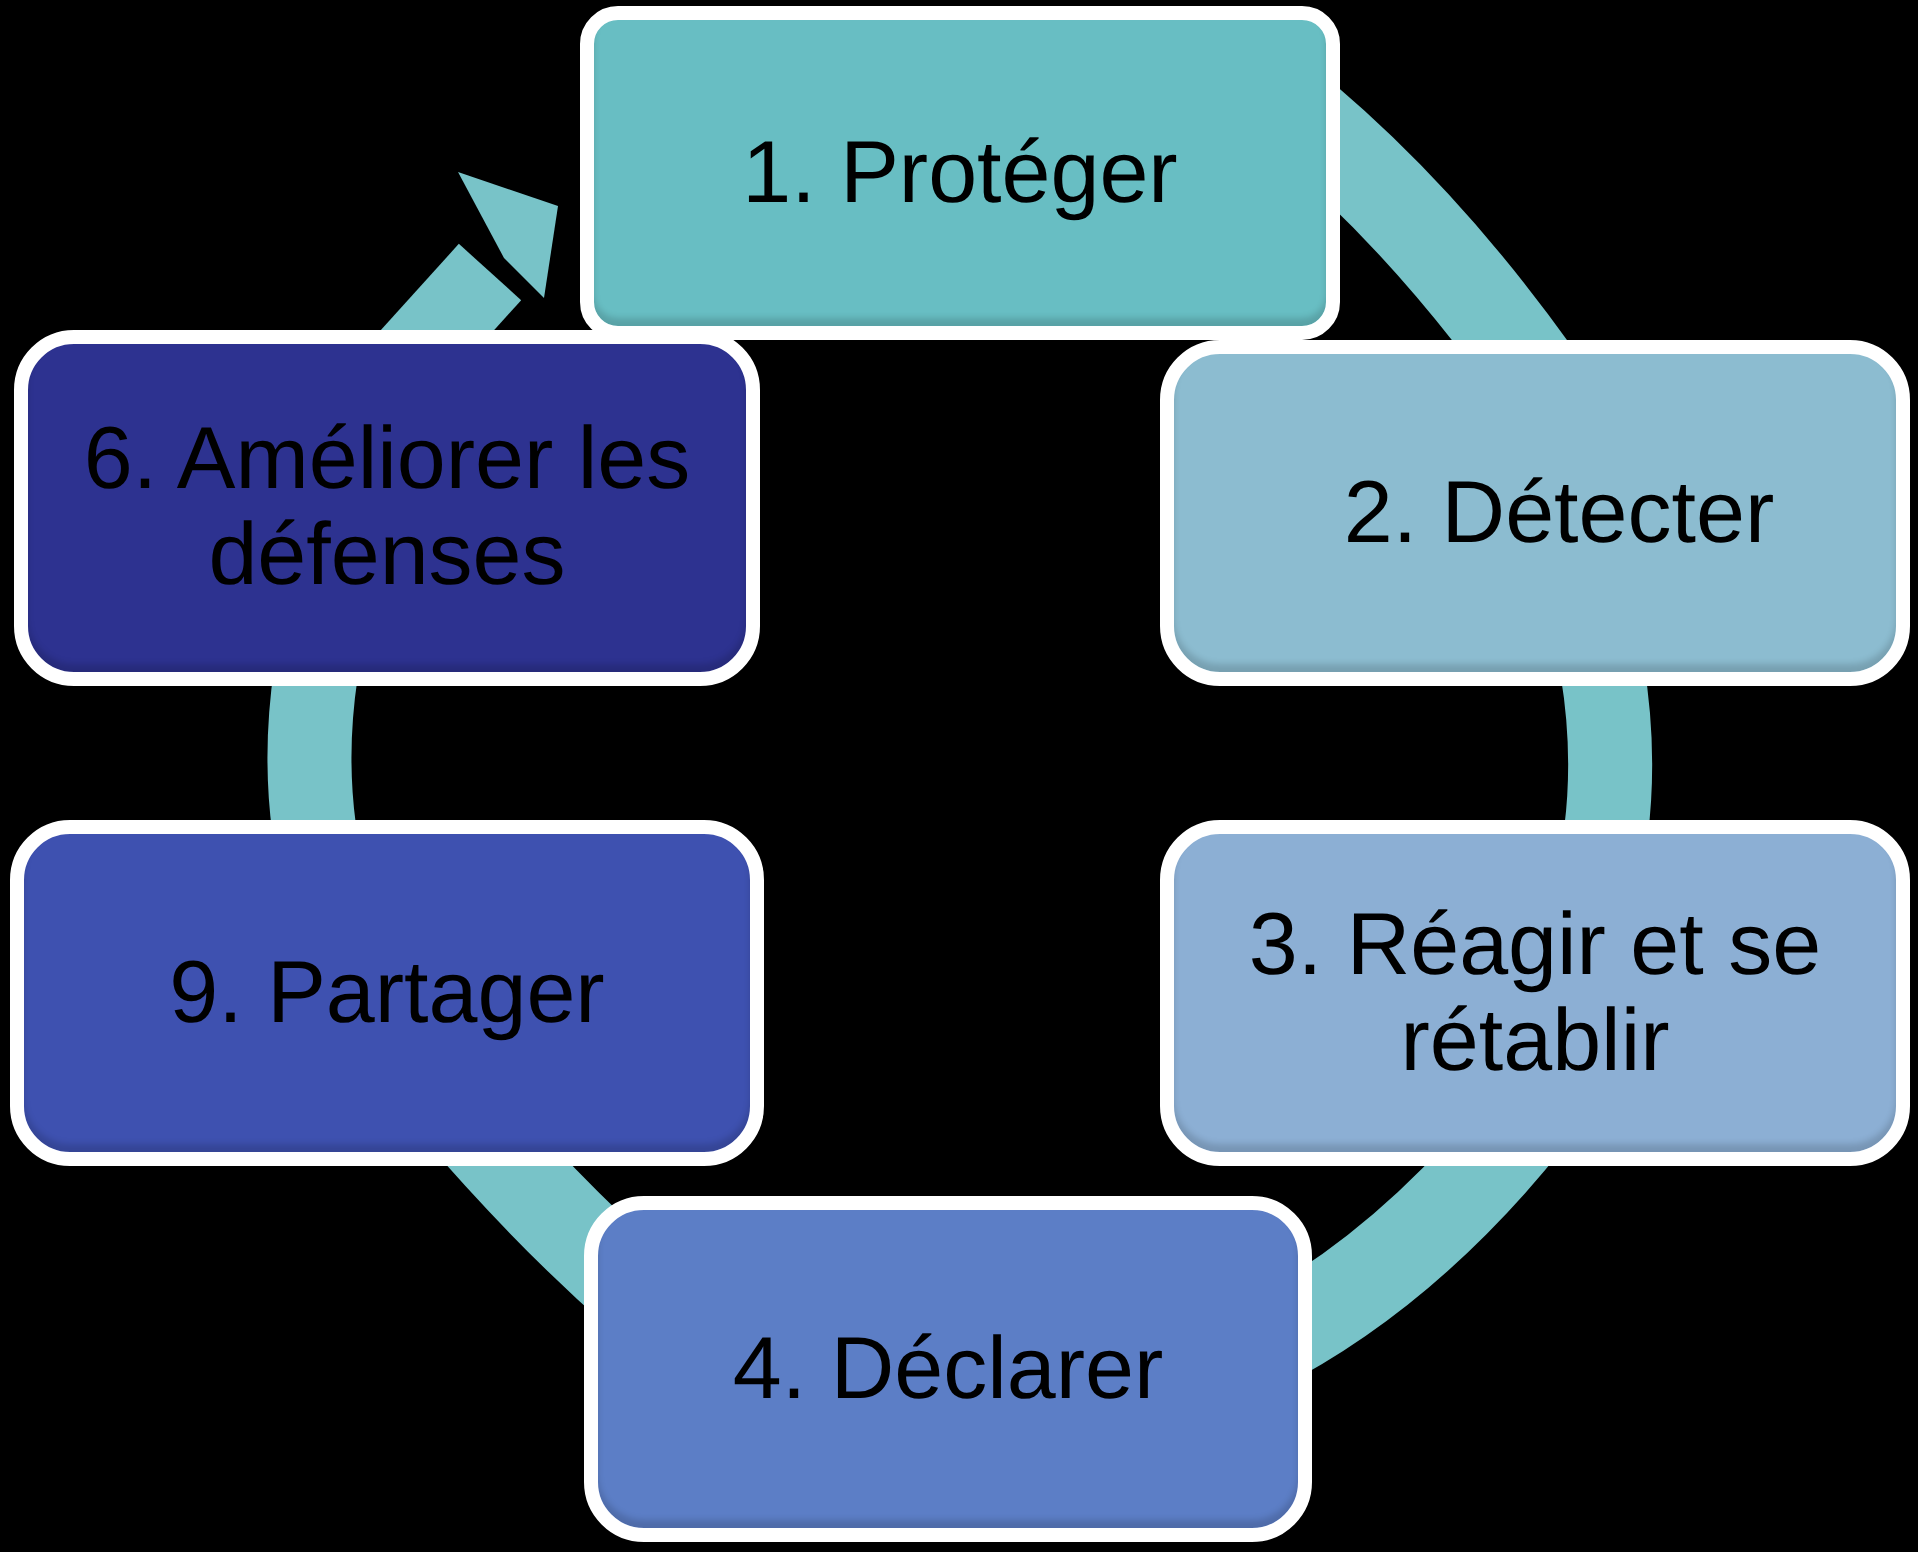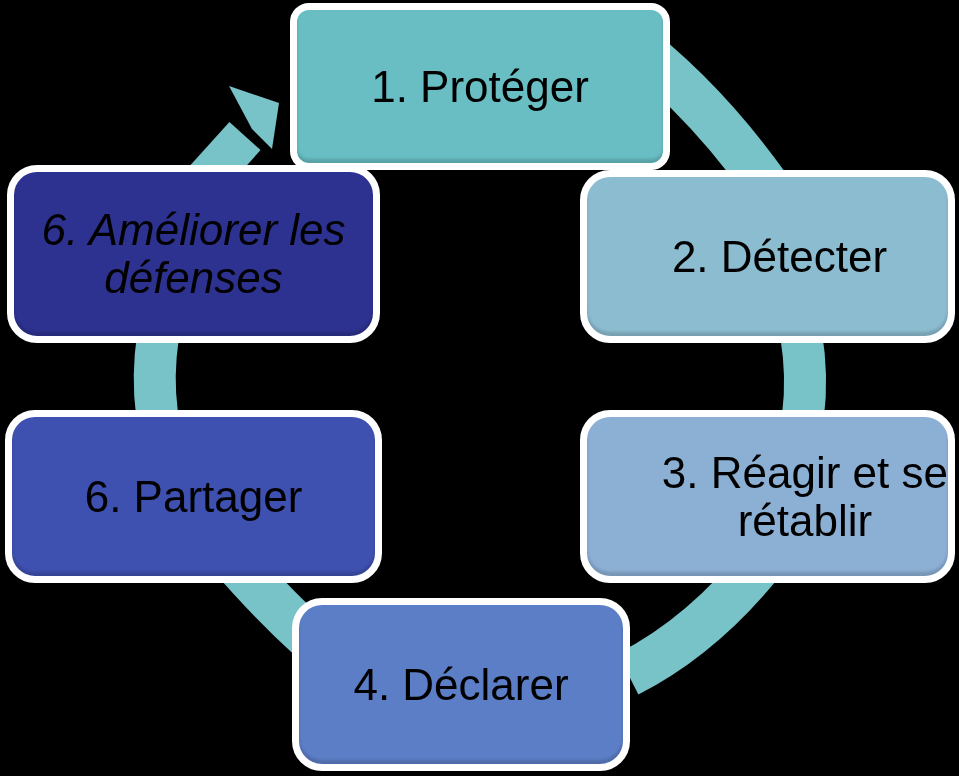--- a/index.html
+++ b/index.html
@@ -36,23 +36,23 @@
   .box .label {
     color: #000000;
     font-size: 44px;
     line-height: 48px;
     white-space: pre-line;
     letter-spacing: 0px;
   }
   .b1 { left: 290px; top: 3px;   width: 380px; height: 167px; }
   .b2 { left: 580px; top: 170px; width: 375px; height: 173px; }
   .b3 { left: 580px; top: 410px; width: 375px; height: 173px; }
-  .b4 { left: 292px; top: 598px; width: 338px; height: 173px; }
+  .b4 { left: 292px; top: 598px; width: 364px; height: 173px; }
   .b5 { left: 5px;   top: 410px; width: 377px; height: 173px; }
-  .b6 { left: 7px;   top: 165px; width: 373px; height: 178px; font-style: italic; }
+  .b6 { left: 7px;   top: 165px; width: 373px; height: 178px; }
 </style>
 </head>
 <body>
 
 <div class="canvas">
 
   <svg class="ring-svg" viewBox="0 0 959 776">
 
     <path d="M 625,38 Q 715,105 790,220" fill="none" stroke-width="46" stroke="#78C3C8"></path>
     <path d="M 801,334 Q 808,376 803,416" fill="none" stroke-width="42" stroke="#78C3C8"></path>
@@ -66,31 +66,31 @@
   </svg>
 
   <div class="box b1" style="background-color: rgb(104, 190, 195); border-radius: 19px;">
     <span class="label">1. Protéger</span>
   </div>
 
   <div class="box b2" style="background-color: rgb(140, 188, 208); padding-left: 24px;">
     <span class="label">2. Détecter</span>
   </div>
 
-  <div class="box b3" style="background-color: rgb(140, 175, 212); justify-content: flex-end;">
+  <div class="box b3" style="background-color: rgb(140, 175, 212);">
     <span class="label">3. Réagir et se
 rétablir</span>
   </div>
 
   <div class="box b4" style="background-color: rgb(92, 126, 198);">
     <span class="label">4. Déclarer</span>
   </div>
 
   <div class="box b5" style="background-color: rgb(62, 81, 176);">
-    <span class="label">6. Partager</span>
+    <span class="label">9. Partager</span>
   </div>
 
   <div class="box b6" style="background-color: rgb(45, 50, 144);">
     <span class="label">6. Améliorer les
 défenses</span>
   </div>
 
 </div>
 
 </body></html>

